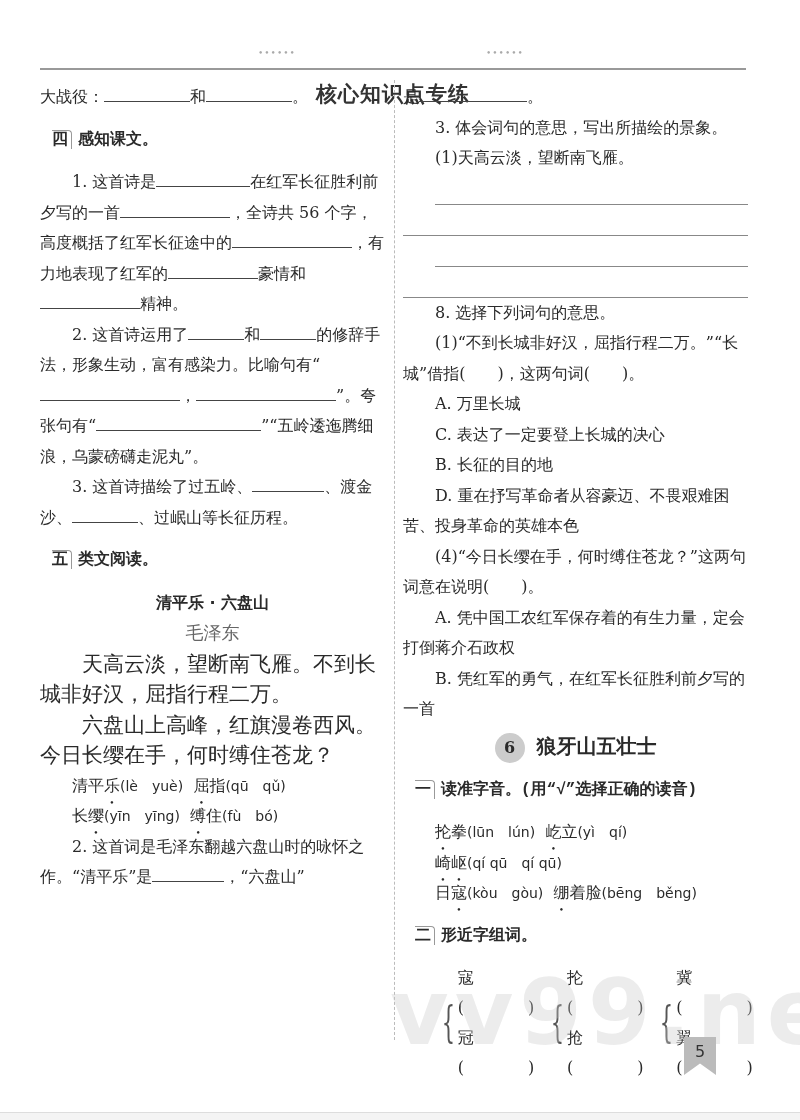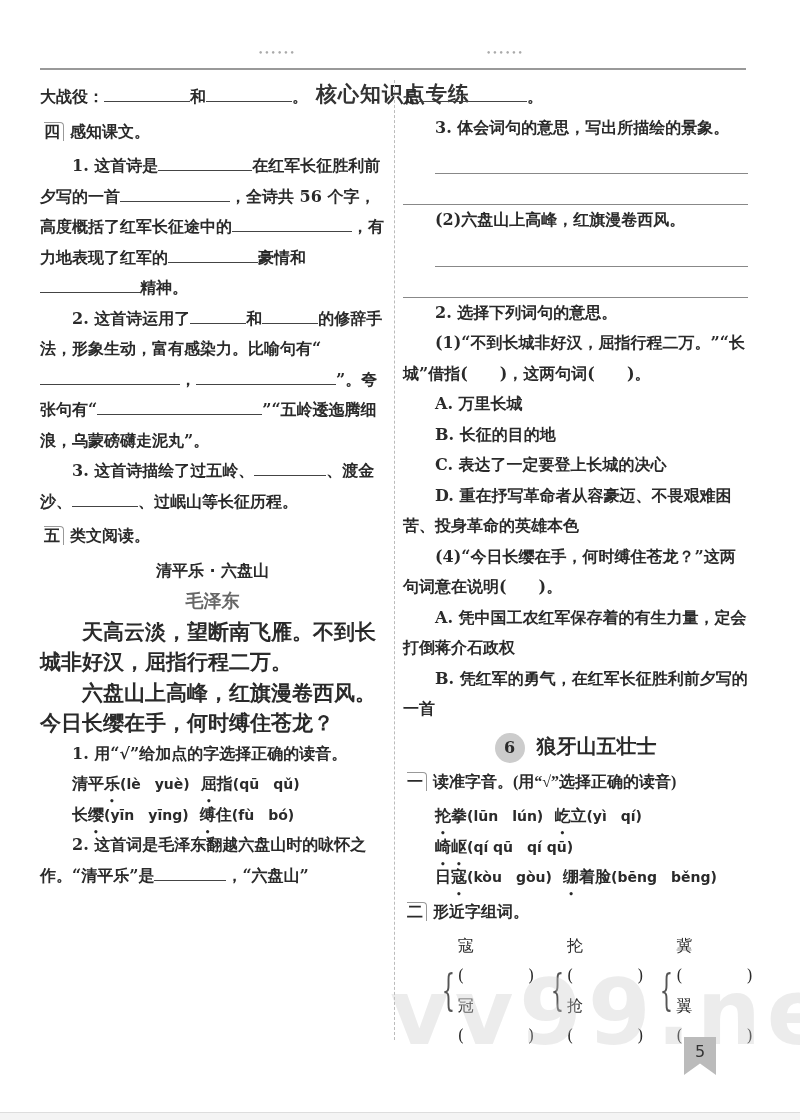--- a/index.html
+++ b/index.html
@@ -9,25 +9,25 @@
   .header { position:absolute; left:40px; top:30px; width:706px; height:40px; }
   .header .title { position:absolute; left:0; right:0; top:6px; text-align:center; font-size:21px; font-weight:bold; letter-spacing:1px; color:#333;margin-top:44px; }
   .header .dots { position:absolute; top:18px; font-size:9px; color:#aaa; letter-spacing:1px; }
   .header .dots.l { left:218px; }
   .header .dots.r { left:446px; }
   .header .rule { position:absolute; left:0; right:0; top:38px; height:2px; background:#999; }
   .col { position:absolute; top:82px; font-size:16px; line-height:30.5px; }
   .col.left { left:40px; width:345px; }
   .col.right { left:403px; width:345px; }
   .divider { position:absolute; left:394px; top:80px; height:960px; border-left:1px dashed #bbb; }
-  .p { margin:0;font-weight:bold; }
+  .p { margin:0; }
   .ind { text-indent:2em; }
   .ind2 { padding-left:2em; }
   .blank { display:inline-block; border-bottom:1px solid #444; height:1.1em; vertical-align:baseline; }
-  .sec { font-family:Liberation Serif, serif; font-weight:bold; font-size:16px; margin:4px; }
+  .sec { font-family:Liberation Mono, monospace; font-weight:bold; font-size:16px; margin:12px; }
   .sec .num { display:inline-block; border-right:1px solid #999; border-top:1px solid #999; border-radius:0 4px 0 0; padding:0 3px 0 0; margin-right:6px; line-height:18px; }
   .center { text-align:center; }
   .poem-title { font-family:"DejaVu Sans", sans-serif; font-weight:bold; font-size:16px; }
   .poem-author { font-size:18px; color:#666; }
   .poem { font-size:21px; }
   .line-fill { display:block; border-bottom:1px solid #888; height:30px; }
   .dot { position:relative; }
   .dot::after { content:"•"; position:absolute; left:50%; transform:translateX(-50%); bottom:-13px; font-size:9px; line-height:9px; }
   .pinyin { font-family:"DejaVu Sans", sans-serif; font-size:14px; }
   .lesson { font-size:20px; font-weight:bold; text-align:center; margin:6px 0 2px; }
@@ -72,49 +72,48 @@
       <span>3. 这首诗描绘了过五岭、</span><span class="blank" style="width:72px"></span><span>、渡金沙、</span><span class="blank" style="width:66px"></span><span>、过岷山等长征历程。</span>
     </p>
 
     <p class="sec">
       <span class="num">五</span><span>类文阅读。</span>
     </p>
     <p class="p center poem-title">清平乐 · 六盘山</p>
     <p class="p center poem-author">毛泽东</p>
     <p class="p ind poem">天高云淡，望断南飞雁。不到长城非好汉，屈指行程二万。</p>
     <p class="p ind poem">六盘山上高峰，红旗漫卷西风。今日长缨在手，何时缚住苍龙？</p>
-    <p class="p ind">1. 用“√”给加点的字选择正确的读音。</p>
     <p class="p ind2">
       <span>清平</span><span class="dot">乐</span><span class="pinyin">(lè　yuè)</span>&nbsp;
       <span class="dot">屈</span><span>指</span><span class="pinyin">(qū　qǔ)</span>
     </p>
     <p class="p ind2">
       <span>长</span><span class="dot">缨</span><span class="pinyin">(yīn　yīng)</span>&nbsp;
       <span class="dot">缚</span><span>住</span><span class="pinyin">(fù　bó)</span>
     </p>
     <p class="p ind">
       <span>2. 这首词是毛泽东翻越六盘山时的咏怀之作。“清平乐”是</span><span class="blank" style="width:72px"></span><span>，“六盘山”</span>
     </p>
   </div>
 
   <div class="col right">
     <p class="p">
       <span>是</span><span class="blank" style="width:108px"></span><span>。</span>
     </p>
     <p class="p ind">3. 体会词句的意思，写出所描绘的景象。</p>
+    <p class="p ind">(1)天高云淡，望断南飞雁。</p>
     <span class="line-fill" style="margin-left:2em"></span>
     <span class="line-fill"></span>
-    <p class="p ind">(2)六盘山上高峰，红旗漫卷西风。</p>
     <span class="line-fill" style="margin-left:2em"></span>
     <span class="line-fill"></span>
-    <p class="p ind">2. 选择下列词句的意思。</p>
+    <p class="p ind">8. 选择下列词句的意思。</p>
     <p class="p ind">(1)“不到长城非好汉，屈指行程二万。”“长城”借指(　　)，这两句词(　　)。</p>
     <p class="p ind">A. 万里长城</p>
+    <p class="p ind">C. 表达了一定要登上长城的决心</p>
     <p class="p ind">B. 长征的目的地</p>
-    <p class="p ind">C. 表达了一定要登上长城的决心</p>
     <p class="p ind">D. 重在抒写革命者从容豪迈、不畏艰难困苦、投身革命的英雄本色</p>
     <p class="p ind">(4)“今日长缨在手，何时缚住苍龙？”这两句词意在说明(　　)。</p>
     <p class="p ind">A. 凭中国工农红军保存着的有生力量，定会打倒蒋介石政权</p>
     <p class="p ind">B. 凭红军的勇气，在红军长征胜利前夕写的一首</p>
 
     <div class="lesson">
       <span class="circle">6</span><span>狼牙山五壮士</span>
     </div>
 
     <p class="sec">

